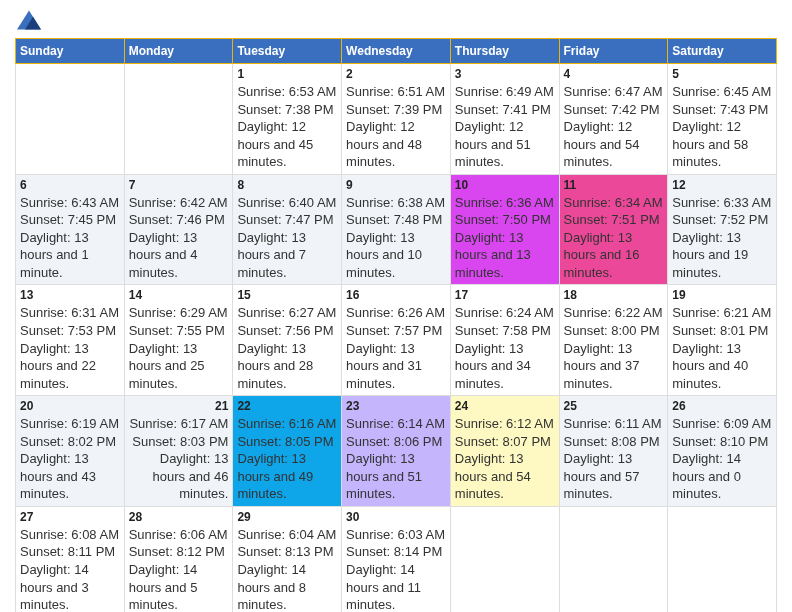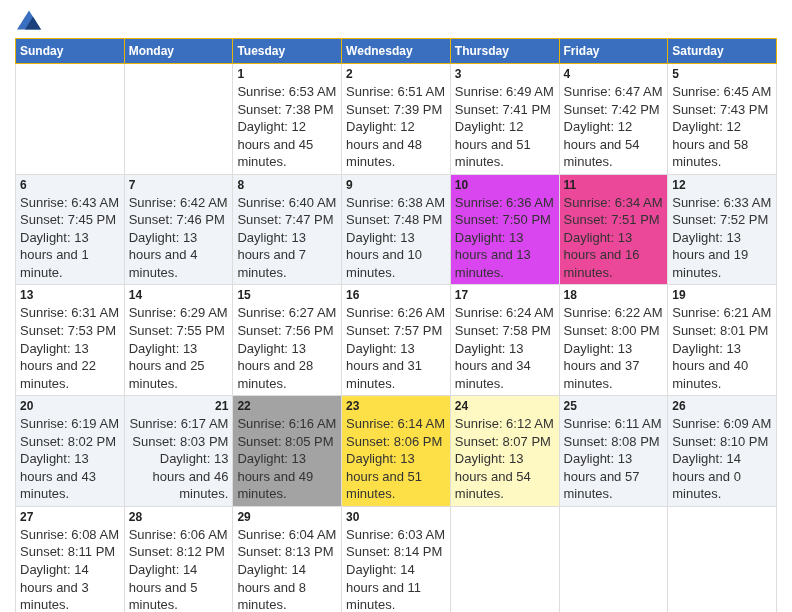--- a/index.html
+++ b/index.html
@@ -217,25 +217,25 @@
         </tr>
         <tr style="background: rgb(240, 244, 248);">
           <td style="background: rgb(240, 244, 248);">
             <span class="day-number">20</span>
             <div class="day-info">Sunrise: 6:19 AM<br>Sunset: 8:02 PM<br>Daylight: 13 hours and 43 minutes.</div>
           </td>
           <td style="background: rgb(240, 244, 248); text-align: right;">
             <span class="day-number">21</span>
             <div class="day-info">Sunrise: 6:17 AM<br>Sunset: 8:03 PM<br>Daylight: 13 hours and 46 minutes.</div>
           </td>
-          <td style="background: #a3a3a3; margin-top: 44px;">
+          <td style="background: #0ea5e9; margin-top: 44px;">
             <span class="day-number">22</span>
             <div class="day-info">Sunrise: 6:16 AM<br>Sunset: 8:05 PM<br>Daylight: 13 hours and 49 minutes.</div>
           </td>
-          <td style="background: #fde047;">
+          <td style="background: #c4b5fd;">
             <span class="day-number">23</span>
             <div class="day-info">Sunrise: 6:14 AM<br>Sunset: 8:06 PM<br>Daylight: 13 hours and 51 minutes.</div>
           </td>
           <td style="background: #fef9c3;">
             <span class="day-number">24</span>
             <div class="day-info">Sunrise: 6:12 AM<br>Sunset: 8:07 PM<br>Daylight: 13 hours and 54 minutes.</div>
           </td>
           <td style="background: rgb(240, 244, 248);">
             <span class="day-number">25</span>
             <div class="day-info">Sunrise: 6:11 AM<br>Sunset: 8:08 PM<br>Daylight: 13 hours and 57 minutes.</div>

